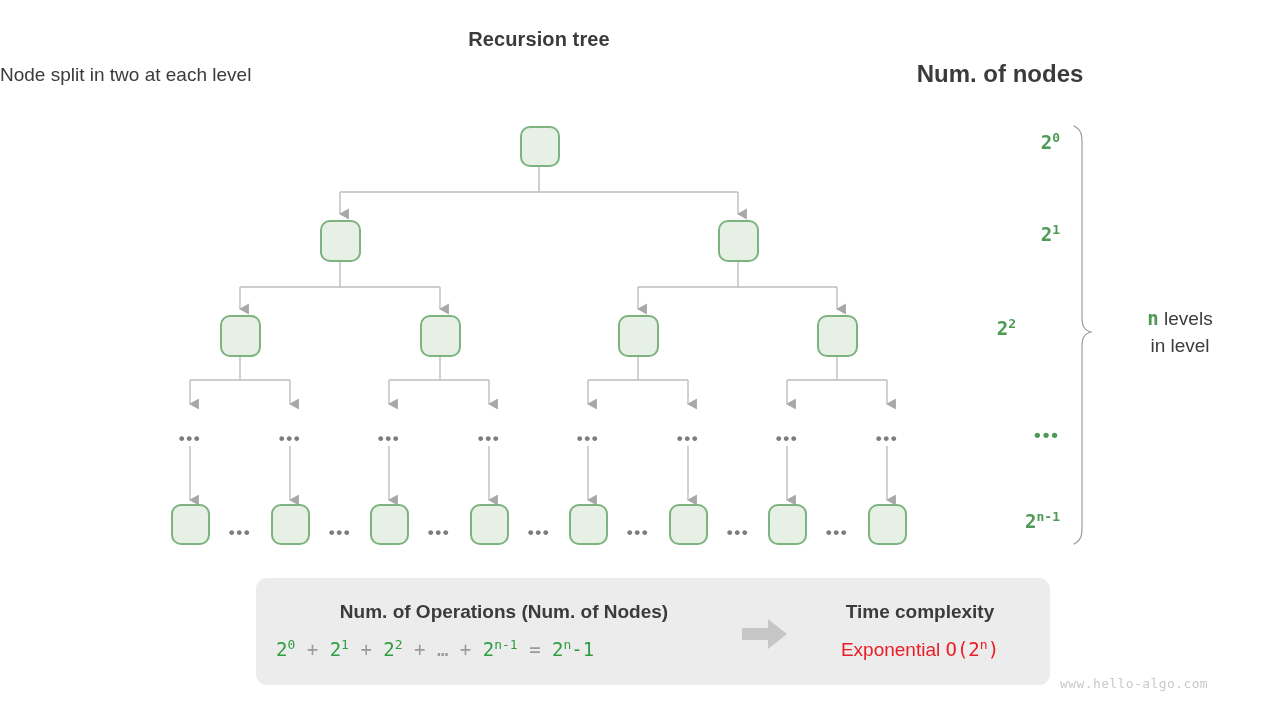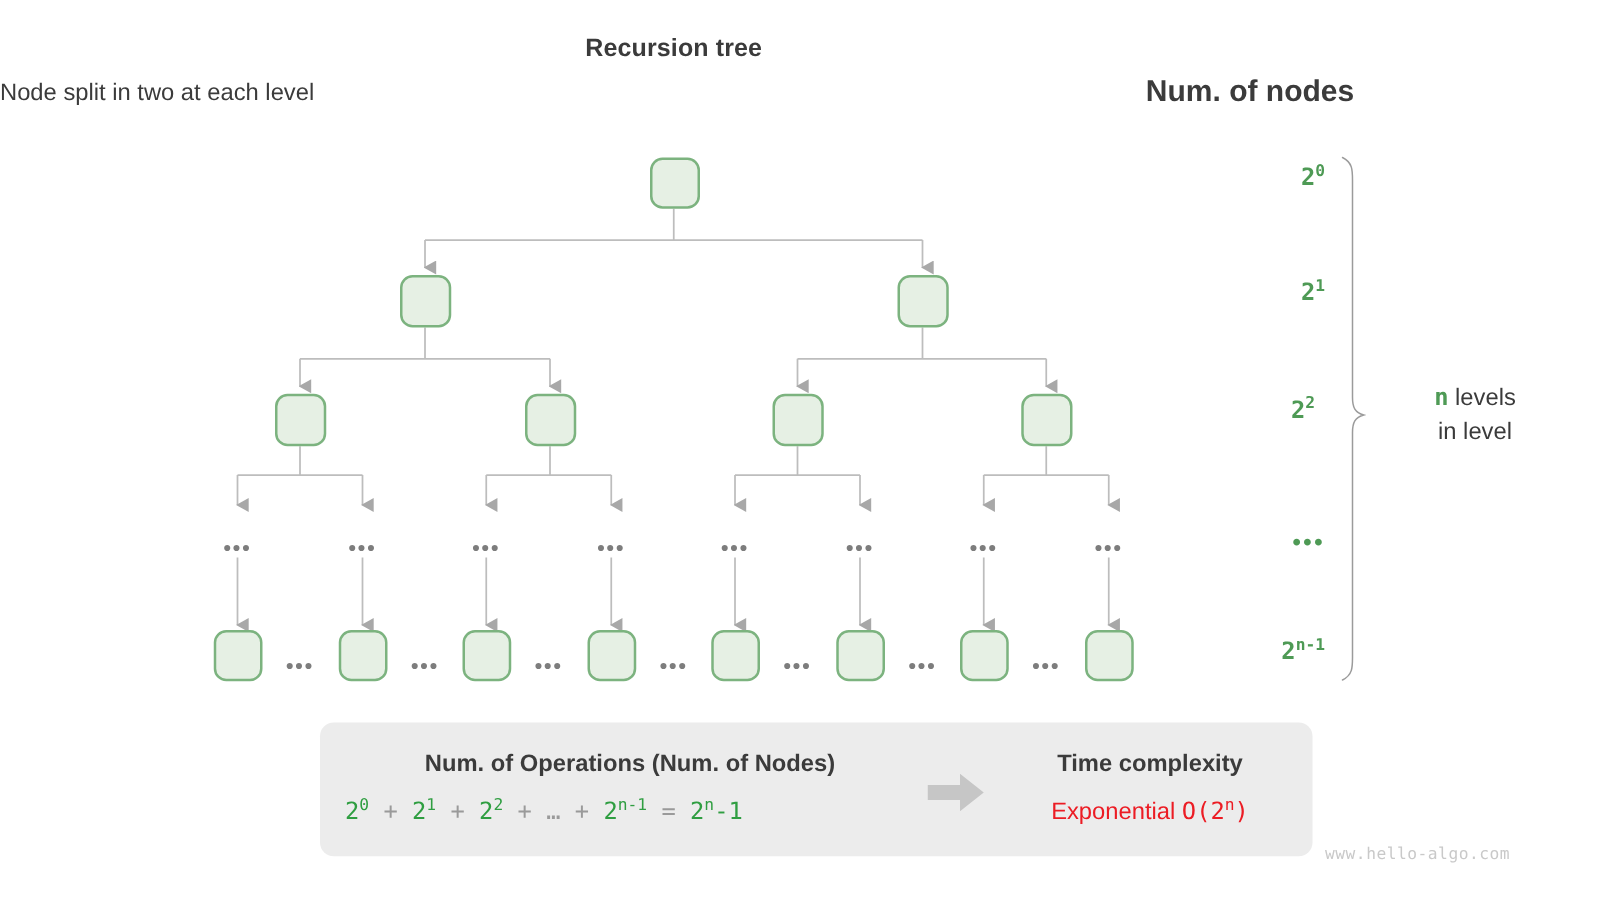--- a/index.html
+++ b/index.html
@@ -288,21 +288,21 @@
   <div class="abs dots" style="left:616px; top:524px; width:44px;">•••</div>
   <div class="abs dots" style="left:716px; top:524px; width:44px;">•••</div>
   <div class="abs dots" style="left:815px; top:524px; width:44px;">•••</div>
 
   <div class="abs level-count" style="left:940px; top:131px;">
     <span>2</span><span class="sup">0</span>
   </div>
   <div class="abs level-count" style="left:940px; top:223px;">
     <span>2</span><span class="sup">1</span>
   </div>
-  <div class="abs level-count" style="left:932px; top:317px;">
+  <div class="abs level-count" style="left:896px; top:317px;">
     <span>2</span><span class="sup">2</span>
   </div>
   <div class="abs level-count dotsrow" style="left:940px; top:424px;">•••</div>
   <div class="abs level-count" style="left:940px; top:510px;">
     <span>2</span><span class="sup">n-1</span>
   </div>
 
   <div class="abs brace-label">
     <div>
       <span class="nvar">n</span><span> levels</span>

